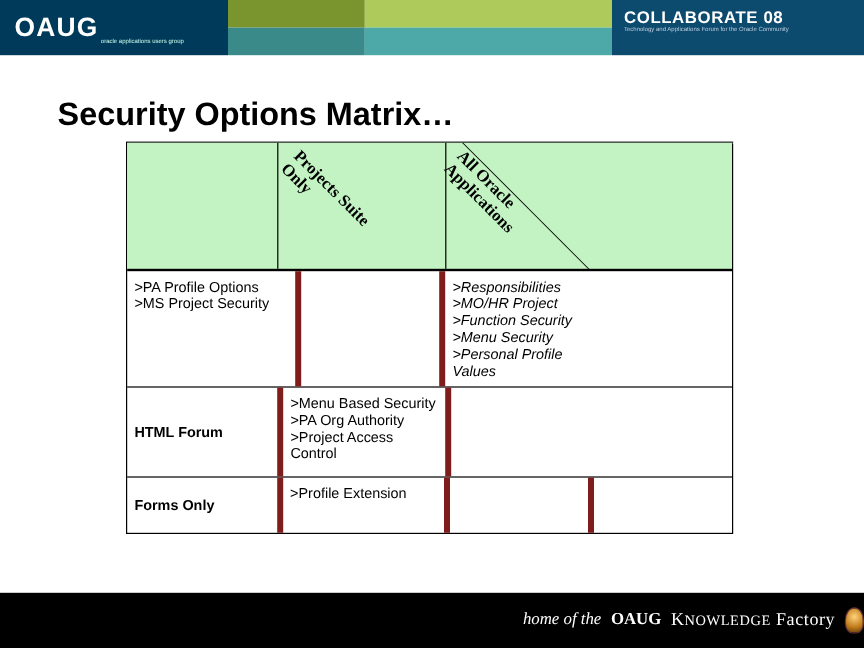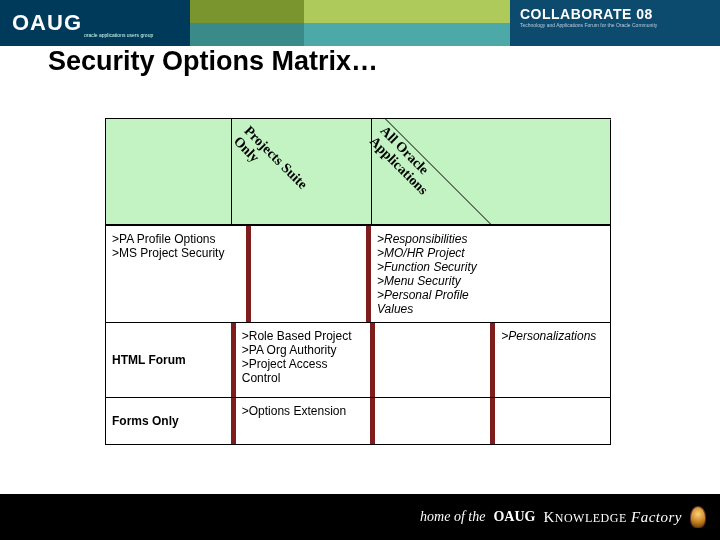--- a/index.html
+++ b/index.html
@@ -12,21 +12,21 @@
   .banner-stripe { flex: 1; display: flex; flex-direction: column; }
   .stripe-row { flex: 1; display: flex; }
   .green-dark { background: #7a942e; flex: 0.55; }
   .green-light { background: #aeca5a; flex: 1; }
   .teal-dark { background: #3a8a8a; flex: 0.55; }
   .teal-light { background: #4da8a8; flex: 1; }
   .banner-right { background: #0c4a6e; width: 210px; color: #fff; padding: 6px 10px; }
   .collab { font-size: 14px; font-weight: 700; letter-spacing: 0.5px; }
   .collab-sub { font-size: 5px; color: #bcd; }
 
-  .page-title { font-family: Arial Black, Arial, sans-serif; font-weight: 900; font-size: 27px; margin: 0 0 12px 48px; color: #000; }
+  .page-title { font-family: Arial Black, Arial, sans-serif; font-weight: 900; font-size: 27px; margin: 34px 0 12px 48px; color: #000; }
 
   .matrix { position: absolute; left: 105px; top: 118px; width: 506px; border: 1px solid #000; }
 
   .hdr { position: relative; height: 106px; background: #c3f3c3; border-bottom: 1px solid #000; }
   .hdr-cell { position: absolute; top: 0; bottom: 0; border-left: 1px solid #000; }
   .hdr-cell.c1 { left: 125px; width: 140px; }
   .hdr-cell.c2 { left: 265px; width: 120px; }
   .hdr-cell-inner { transform: rotate(45deg); transform-origin: left top; position: absolute; top: 6px; left: 24px; font-family: "Times New Roman", serif; font-weight: 700; font-size: 14px; line-height: 1.1; white-space: nowrap; }
   .hdr-divider { position: absolute; top: 0; left: 385px; height: 106px; width: 1px; background: #000; transform: skewX(45deg); transform-origin: bottom; }
   .hdr-diag { position: absolute; top: 0; right: -120px; width: 0; height: 0; border-top: 106px solid #fff; border-left: 120px solid transparent; }
@@ -38,21 +38,21 @@
   .cell.rh { width: 125px; font-weight: 700; display: flex; align-items: center; }
   .cell.c1 { width: 140px; }
   .cell.c2 { width: 120px; }
   .cell.c3 { width: 120px; font-style: italic; }
   .r1 .cell { min-height: 94px; }
   .r2 .cell { min-height: 74px; }
   .r3 .cell { min-height: 46px; }
   .cell ul { list-style: none; }
   .cell li::before { content: ">"; }
 
-  .bottom-bar { position: absolute; bottom: 0; left: 0; right: 0; height: 46px; background: #000; color: #fff; display: flex; align-items: center; justify-content: flex-end; padding-right: 14px; gap: 8px; }
+  .bottom-bar { position: absolute; bottom: 0; left: 0; right: 0; height: 46px; background: #000; color: #fff; display: flex; align-items: center; justify-content: flex-end; gap: 8px; }
   .bottom-text { font-style: italic; font-family: Georgia, serif; font-size: 14px; }
   .bottom-oaug { font-weight: 900; font-style: normal; }
   .bottom-kf { font-family: Georgia, serif; font-size: 15px; letter-spacing: 0.5px; }
   .bulb { width: 16px; height: 22px; background: radial-gradient(circle at 50% 35%, #ffd27a 0%, #c07a1a 60%, #5a3a0a 100%); border-radius: 50% 50% 40% 40%; border: 1px solid #633; }
 </style>
 </head>
 <body>
 
 <div class="top-banner">
   <div class="banner-left">
@@ -105,45 +105,40 @@
       <li>Menu Security</li>
       <li>Personal Profile Values</li>
     </ul>
       </div>
   </div>
 
   <div class="row r2">
     <div class="cell rh">HTML Forum</div>
     <div class="cell c1">
         <ul>
-      <li>Role Based Project</li>
+      <li>Menu Based Security</li>
       <li>PA Org Authority</li>
       <li>Project Access Control</li>
     </ul>
       </div>
     <div class="cell c2"></div>
-    <div class="cell c3">
-        <ul>
-      <li>Personalizations</li>
-    </ul>
-      </div>
   </div>
 
   <div class="row r3">
     <div class="cell rh">Forms Only</div>
     <div class="cell c1">
         <ul>
-      <li>Options Extension</li>
+      <li>Profile Extension</li>
     </ul>
       </div>
     <div class="cell c2"></div>
     <div class="cell c3"></div>
   </div>
 </div>
 
 <div class="bottom-bar">
   <span class="bottom-text">home of the</span>
   <span class="bottom-text bottom-oaug">OAUG</span>
   <span class="bottom-kf">
-    <span>K</span><span style="font-size:12px;margin-top:48px;">NOWLEDGE</span><span style="font-style:italic;"> Factory</span>
+    <span>K</span><span style="font-size:12px;margin-top:48px;">NOWLEDGE</span><span style=""> Factory</span>
   </span>
   <div class="bulb"></div>
 </div>
 
 </body></html>

